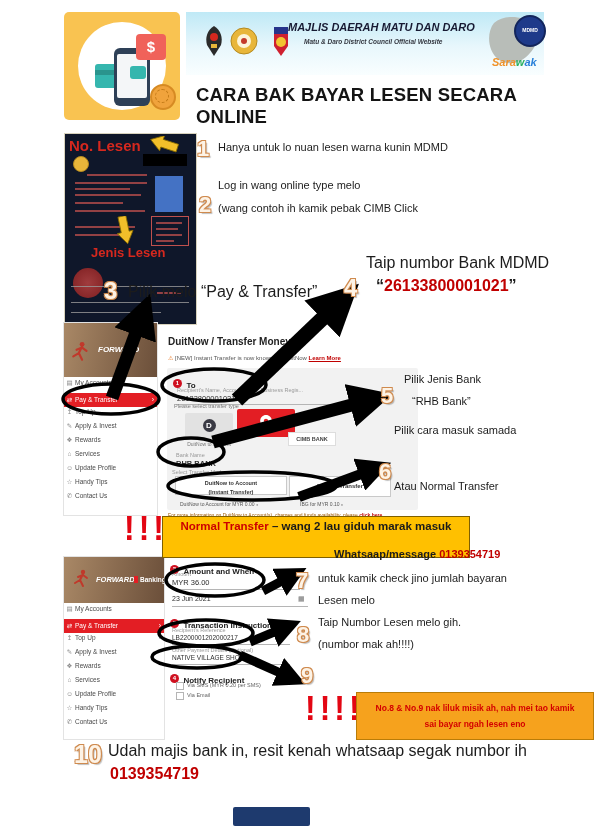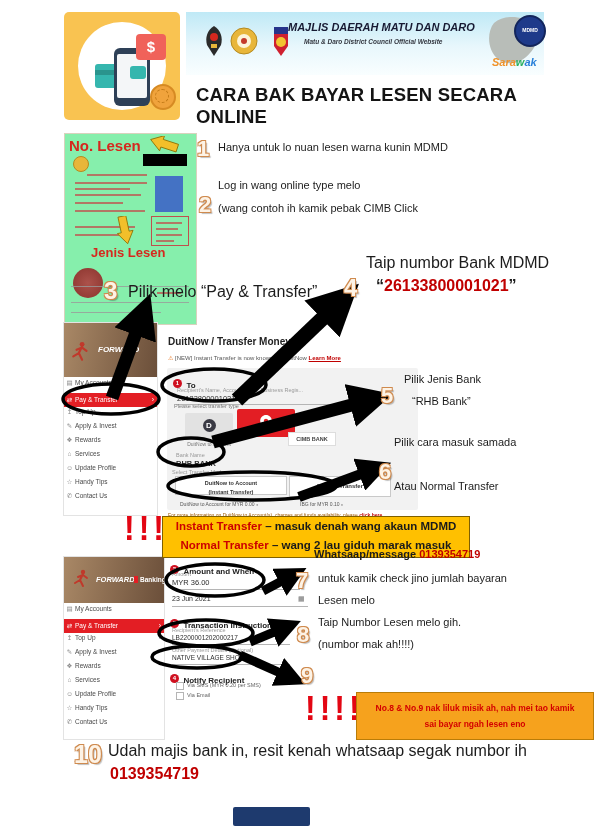--- a/index.html
+++ b/index.html
@@ -20,21 +20,21 @@
   .coin{left:72px;top:62px;width:22px;height:22px;background:#f0a33c;border:2px solid #d68a23;border-radius:50%;}
   .coin-in{left:3px;top:3px;width:12px;height:12px;border:1px dashed #c27a17;border-radius:50%;}
   .banner{left:186px;top:12px;width:358px;height:63px;background:linear-gradient(180deg,#bfe9f6 0%,#e8f7fc 55%,#f9feff 100%);}
   .council-title{left:102px;top:9px;width:205px;font-size:11px;font-weight:bold;font-style:italic;color:#171a33;}
   .council-sub{left:118px;top:26px;width:190px;font-size:6.5px;font-weight:bold;font-style:italic;color:#33363f;}
   .map-label{left:306px;top:44px;font-size:11px;font-weight:bold;font-style:italic;}
   .mdmd-circle{left:328px;top:3px;width:28px;height:28px;background:#1e3a8a;border:2px solid #13255c;border-radius:50%;
                color:#fff;font-size:5px;font-weight:bold;text-align:center;line-height:26px;}
   .page-title{left:196px;top:84px;width:352px;font-size:18.5px;font-weight:bold;color:#141414;letter-spacing:.2px;}
   
-  .license{left:64px;top:133px;width:131px;height:190px;background:#86efac;border:1px solid #d8d2bd;}
+  .license{left:64px;top:133px;width:131px;height:190px;background:#0f172a;border:1px solid #d8d2bd;}
   .no-lesen{left:4px;top:3px;font-size:15px;font-weight:bold;color:#d6281e;}
   .jenis-lesen{left:26px;top:111px;font-size:13px;font-weight:bold;color:#d6281e;}
   .blackbar{left:78px;top:20px;width:44px;height:12px;background:#000;}
   .bluebox{left:90px;top:42px;width:28px;height:36px;background:#4472c4;}
   .rl{position:absolute;height:2px;background:#c0504d;opacity:.75;}
   .gl{position:absolute;height:1px;background:#9a9a9a;opacity:.8;}
   .redbox{left:86px;top:82px;width:36px;height:28px;border:1px solid #c0504d;}
   .seal{left:8px;top:134px;width:30px;height:30px;border-radius:50%;background:radial-gradient(#b04040,#8b1f1f);opacity:.9;}
   .mini-crest{left:8px;top:22px;width:14px;height:14px;background:#e8b63a;border-radius:50%;border:1px solid #b58a1f;}
   
@@ -241,30 +241,29 @@
     </div>
     <div class="abs footnote" style="left:3px;top:178px">
       <span>For more information on DuitNow to Account(s), charges and funds availability, please </span><span class="red" style="font-size:5px;text-decoration:underline">click here</span>
     </div>
   </div>
 
   <span class="abs stepnum ztext" style="left:381px;top:383px;font-size:22px">5</span>
   <div class="abs t15 ztext" style="left:404px;top:373px">Pilik Jenis Bank</div>
   <div class="abs t15 ztext" style="left:412px;top:395px">“RHB Bank”</div>
   <span class="abs stepnum ztext" style="left:379px;top:459px;font-size:22px">6</span>
-  <div class="abs t15 ztext" style="left:394px;top:436px">Pilik cara masuk samada</div>
+  <div class="abs t15 ztext" style="left:394px;top:424px">Pilik cara masuk samada</div>
   <div class="abs t15 ztext" style="left:394px;top:480px">Atau Normal Transfer</div>
 
   <div class="abs exclaim ztext" style="left:124px;top:510px">!!!!</div>
   <div class="abs warnbox ztext">
-    <div><span class="warnlead">Instant Transfer</span><span> – masuk denah wang akaun MDMD</span></div>
     <div><span class="warnlead">Normal Transfer</span><span> – wang 2 lau giduh marak masuk</span></div>
   </div>
 
-  <div class="abs t15 ztext" style="left:314px;top:548px;font-weight:bold">
+  <div class="abs t15 ztext" style="left:334px;top:548px;font-weight:bold">
     <span>Whatsaap/message </span><span class="red">0139354719</span>
   </div>
   <span class="abs stepnum ztext" style="left:296px;top:568px;font-size:22px">7</span>
   <div class="abs t15 ztext" style="left:318px;top:572px">untuk kamik check jino jumlah bayaran</div>
   <div class="abs t15 ztext" style="left:318px;top:594px">Lesen melo</div>
   <span class="abs stepnum ztext" style="left:297px;top:622px;font-size:22px">8</span>
   <div class="abs t15 ztext" style="left:318px;top:616px">Taip Numbor Lesen melo gih.</div>
   <div class="abs t15 ztext" style="left:318px;top:638px">(numbor mak ah!!!!)</div>
   <span class="abs stepnum ztext" style="left:301px;top:663px;font-size:22px">9</span>
   <div class="abs exclaim ztext" style="left:305px;top:690px">!!!!</div>

